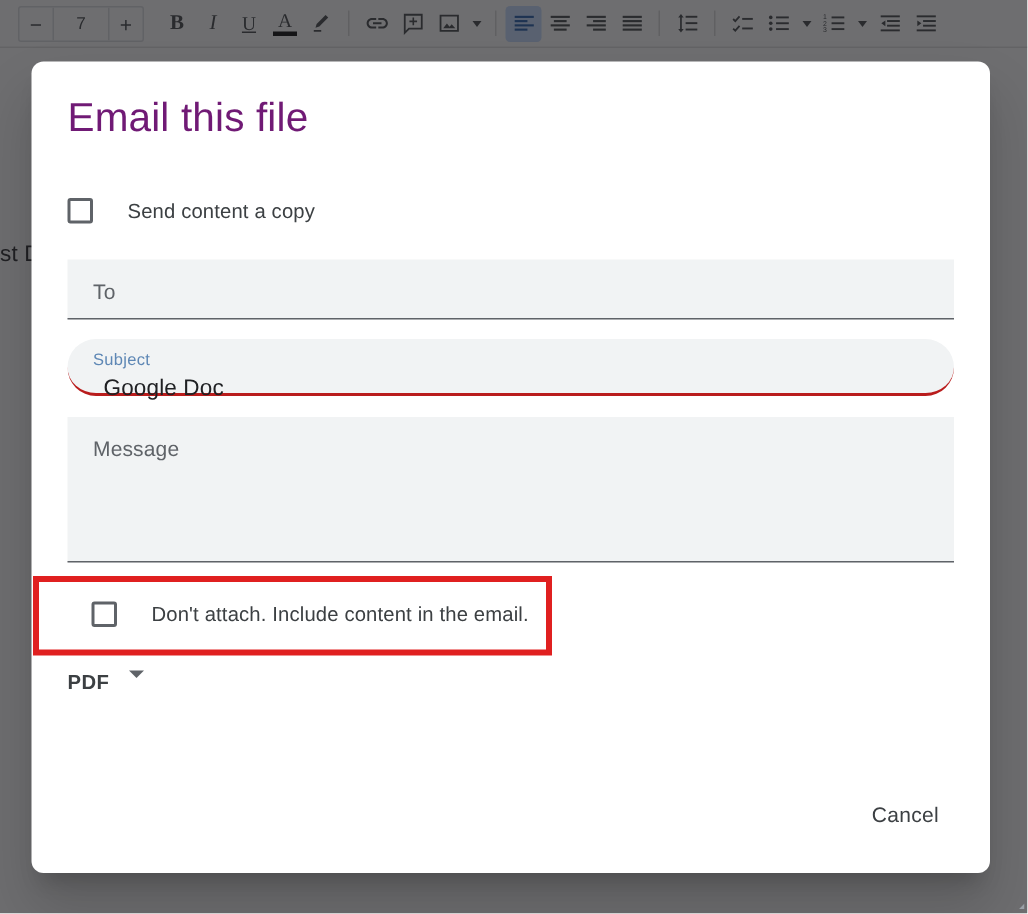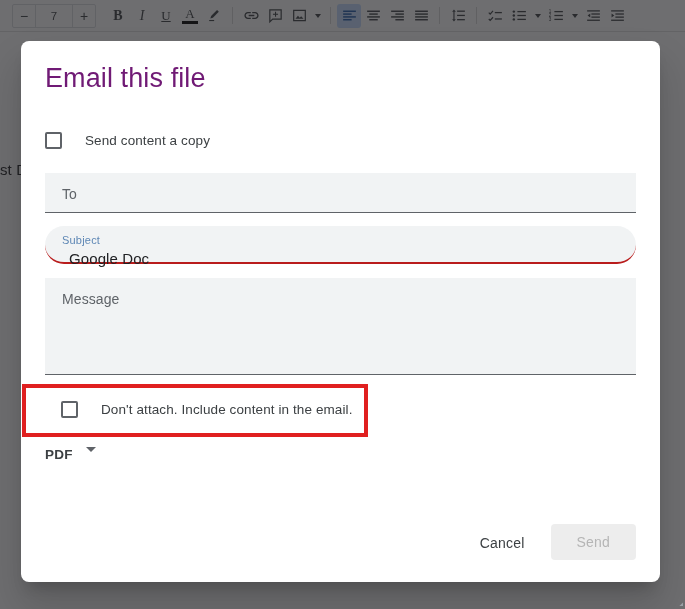--- a/index.html
+++ b/index.html
@@ -534,19 +534,18 @@
     </div>
 
     <div id="format-dropdown">
       <span id="format-value">PDF</span>
       <span id="format-caret"></span>
     </div>
   </div>
 
   <div id="dialog-actions">
     <button id="cancel-button">Cancel</button>
-    <button id="send-button">Send</button>
   </div>
 </div>
 
 <svg id="resize-handle" viewBox="0 0 10 10">
   <path fill="#9aa0a6" d="M10 10H6l4-4z"></path>
 </svg>
 
 </body></html>

